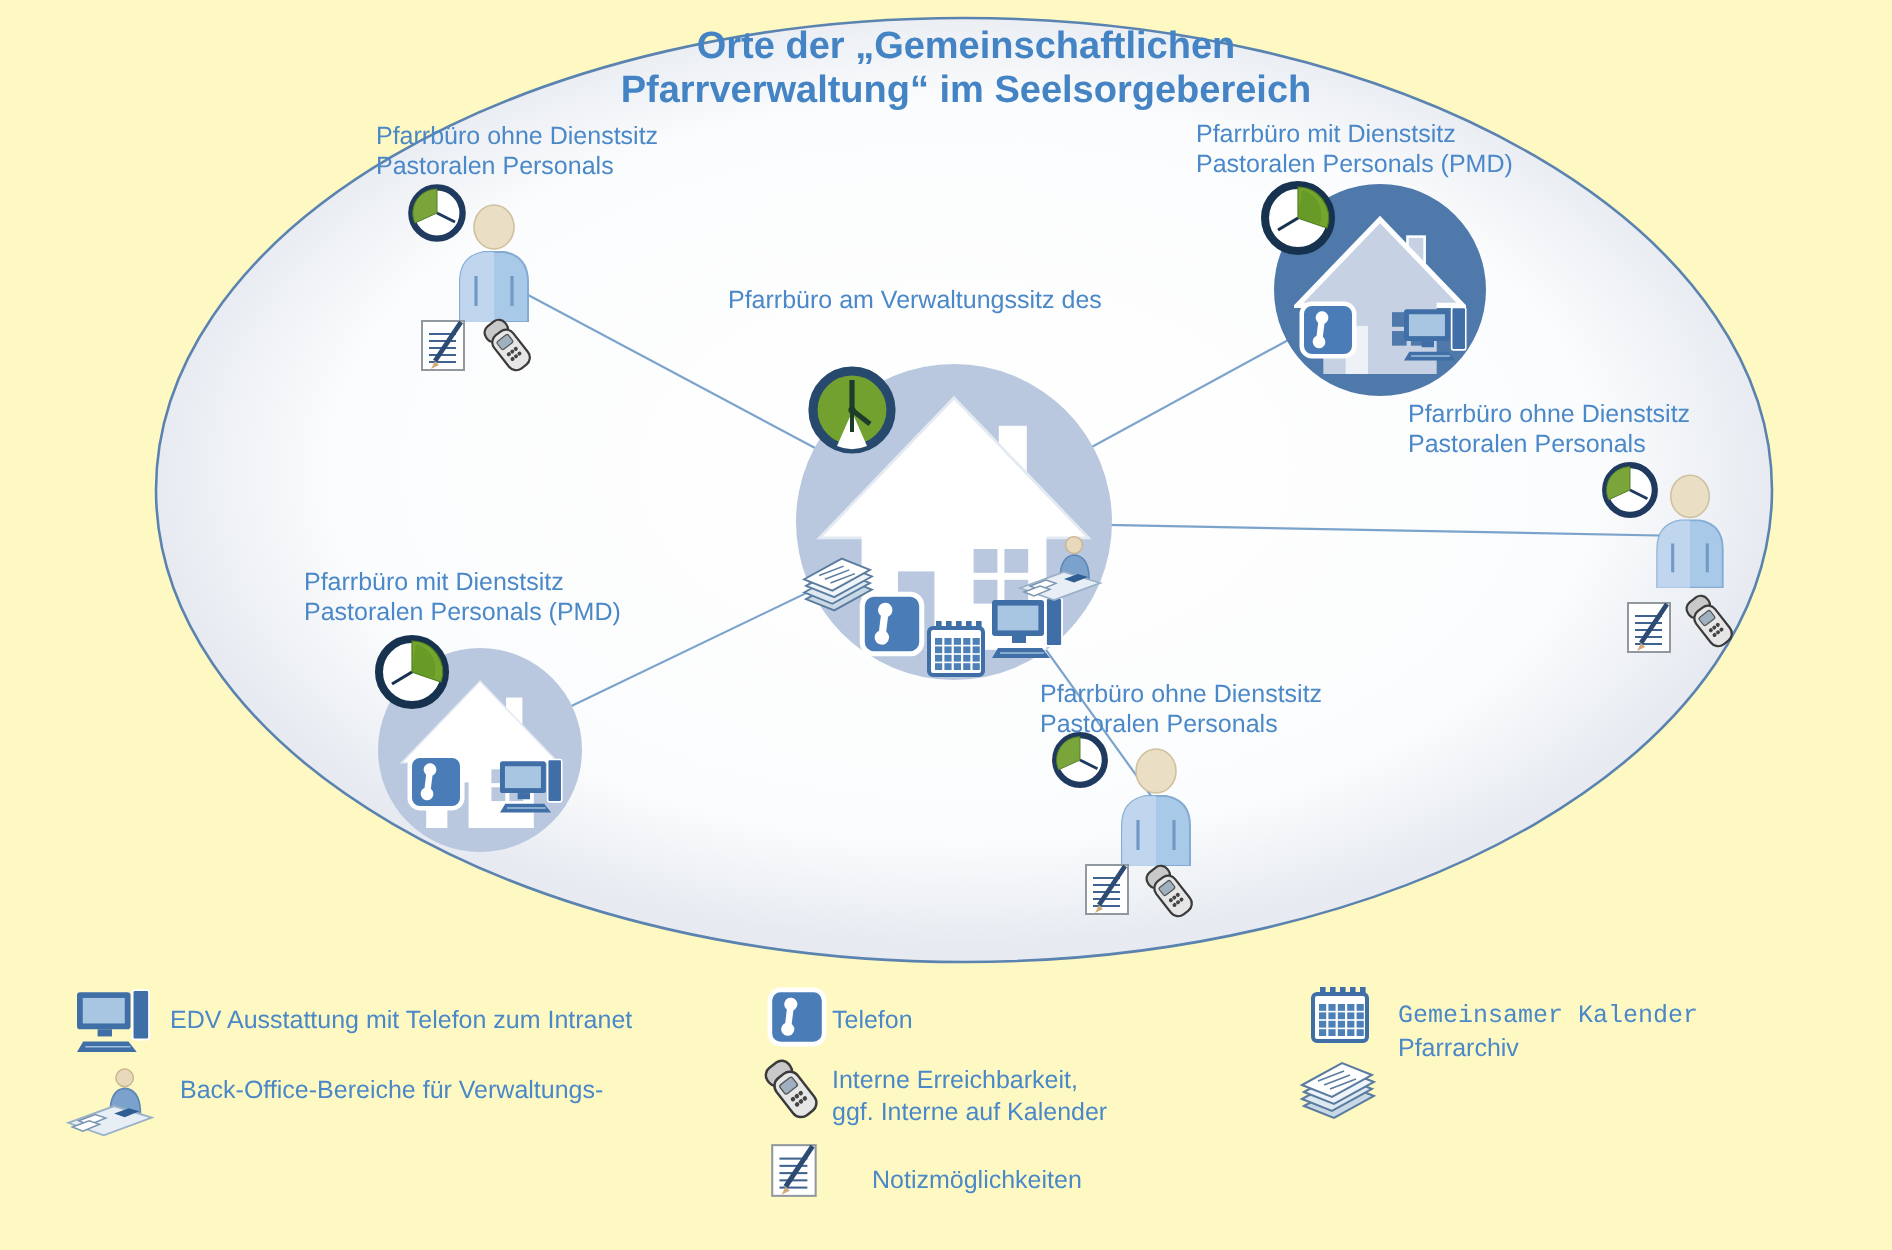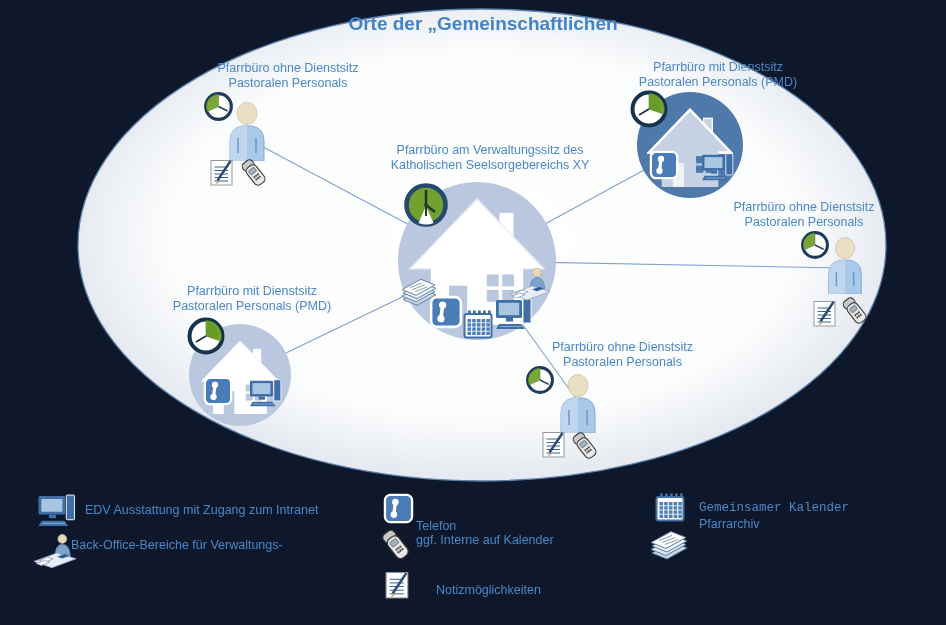--- a/index.html
+++ b/index.html
@@ -1,22 +1,22 @@
 <!DOCTYPE html>
 <html><head>
 <meta charset="utf-8">
 <style>
   html,body{margin:0;padding:0;background:#ffffff;}
   .stage{position:relative;width:946px;height:625px;overflow:hidden;
-         font-family:"Liberation Sans",sans-serif;background:#0f172a;}
+         font-family:"Liberation Sans",sans-serif;background:#fef9c3;}
   .abs{position:absolute;}
   svg.abs{display:block;}
   .title{position:absolute;left:273px;top:13px;width:420px;text-align:center;
          color:#4484c4;font-weight:bold;font-size:19px;line-height:1.18;}
-  .node-label{position:absolute;text-align:center;color:#4a88c8;
+  .node-label{position:absolute;text-align:left;color:#4a88c8;
               font-size:12.5px;line-height:1.22;}
   .circle{position:absolute;border-radius:50%;}
   .circle.light{background:#b9c8df;}
   .circle.dark{background:#4f79ab;}
   .legend-label{position:absolute;color:#4a88c8;font-size:12.5px;line-height:1.28;}
 </style>
 </head>
 <body>
 
 <div class="stage">
@@ -34,25 +34,25 @@
       <line x1="250" y1="140" x2="477" y2="261"></line>
       <line x1="690" y1="145" x2="477" y2="261"></line>
       <line x1="842" y1="268" x2="477" y2="261"></line>
       <line x1="240" y1="375" x2="477" y2="261"></line>
       <line x1="577" y1="400" x2="477" y2="261"></line>
     </g>
   </svg>
 
   <div class="title">
     <div>Orte der „Gemeinschaftlichen</div>
+    <div>Pfarrverwaltung“ im Seelsorgebereich</div>
   </div>
 
   <div class="node-label" style="left:364px;top:143px;width:252px;">
     <div>Pfarrbüro am Verwaltungssitz des</div>
-    <div>Katholischen Seelsorgebereichs XY</div>
   </div>
   <div class="circle light" style="left:398px;top:182px;width:158px;height:158px;">
     <svg style="position:absolute;left:9px;top:14px;" width="140" height="129" viewBox="0 0 100 92">
       <rect x="66" y="12" width="10" height="18" fill="#ffffff"></rect>
       <polygon points="50,2 2,52 98,52" fill="#ffffff" stroke="#e4eaf2" stroke-width="1"></polygon>
       <rect x="17" y="46" width="66" height="46" fill="#ffffff"></rect>
       <rect x="30" y="64" width="13" height="28" fill="#b9c8df"></rect>
       <g fill="#b9c8df">
         <rect x="57" y="56" width="8.5" height="8.5"></rect>
           <rect x="68" y="56" width="8.5" height="8.5"></rect>
@@ -354,60 +354,61 @@
   </svg>
 
   <svg class="abs" style="left:36px;top:493px;" width="40" height="35" viewBox="0 0 38 34">
     <rect x="29" y="2" width="8" height="24" rx="1" fill="#3f6fa6" stroke="#ffffff" stroke-width="0.9"></rect>
     <rect x="2" y="3" width="26" height="18" rx="1.5" fill="#3f6fa6"></rect>
     <rect x="4.8" y="5.8" width="20.4" height="12.4" fill="#a8c6e2"></rect>
     <rect x="12" y="21" width="7" height="3.5" fill="#3f6fa6"></rect>
     <polygon points="5,27 27,27 31,32 2,32" fill="#3f6fa6"></polygon>
     <line x1="6" y1="29.5" x2="28" y2="29.5" stroke="#9fc0de" stroke-width="0.8"></line>
   </svg>
-  <div class="legend-label" style="left:85px;top:502px;width:300px;">EDV Ausstattung mit Zugang zum Intranet</div>
+  <div class="legend-label" style="left:85px;top:502px;width:300px;">EDV Ausstattung mit Telefon zum Intranet</div>
 
   <svg class="abs" style="left:32px;top:532px;" width="46" height="40" viewBox="0 0 44 38">
     <circle cx="29" cy="6.5" r="4.2" fill="#e9d9bc" stroke="#c9b48d" stroke-width="0.7"></circle>
     <path d="M22 24 Q22 12 29 11.5 Q36 12 36.5 22 L36.5 27 L22 27 Z" fill="#7ba2cc" stroke="#5d87b5" stroke-width="0.8"></path>
     <polygon points="2,28 24,20 42,25.5 19,34" fill="#e8eef5" stroke="#9ab0c8" stroke-width="0.9"></polygon>
     <polygon points="7,27 15,24 20,25.7 12,29" fill="#ffffff" stroke="#7a95b0" stroke-width="0.7"></polygon>
     <polygon points="4,30 12,27 17,28.7 9,32" fill="#ffffff" stroke="#7a95b0" stroke-width="0.7"></polygon>
     <polygon points="24,23.5 31,21 36,22.5 29,25.3" fill="#2f5e92"></polygon>
   </svg>
-  <div class="legend-label" style="left:71px;top:537px;width:300px;">
+  <div class="legend-label" style="left:90px;top:537px;width:300px;">
     <div>Back-Office-Bereiche für Verwaltungs-</div>
   </div>
 
   <svg class="abs" style="left:383px;top:493px;" width="31" height="31" viewBox="0 0 32 32">
     <rect x="2" y="2" width="28" height="28" rx="5.5" fill="#4a7db8" stroke="#ffffff" stroke-width="2.4"></rect>
     <g transform="rotate(7 13 16)">
       <circle cx="12" cy="9.5" r="3.4" fill="#fff"></circle>
       <circle cx="12" cy="22.5" r="3.4" fill="#fff"></circle>
       <rect x="10.3" y="9.5" width="3.4" height="13" fill="#fff"></rect>
     </g>
   </svg>
-  <div class="legend-label" style="left:416px;top:502px;width:220px;margin-top:16px;">Telefon</div>
+  <div class="legend-label" style="left:416px;top:502px;width:220px;">Telefon</div>
 
   <svg class="abs" style="left:377px;top:528px;" width="38" height="34" viewBox="0 0 34 30">
     <g transform="rotate(-38 17 15)">
       <rect x="11" y="1" width="12" height="9" rx="4" fill="#c9c9c9" stroke="#3a3a3a" stroke-width="1.1"></rect>
       <rect x="11" y="7" width="12" height="21" rx="4.5" fill="#e6e6e6" stroke="#3a3a3a" stroke-width="1.1"></rect>
       <rect x="13.5" y="10" width="7" height="5" rx="1" fill="#9fb0c0" stroke="#555555" stroke-width="0.6"></rect>
       <g fill="#444444">
         <circle cx="14.8" cy="18.5" r="1"></circle>
           <circle cx="17" cy="18.5" r="1"></circle>
           <circle cx="19.2" cy="18.5" r="1"></circle>
         <circle cx="14.8" cy="21.5" r="1"></circle>
           <circle cx="17" cy="21.5" r="1"></circle>
           <circle cx="19.2" cy="21.5" r="1"></circle>
       </g>
     </g>
   </svg>
   <div class="legend-label" style="left:416px;top:532px;width:220px;">
+    <div>Interne Erreichbarkeit,</div>
     <div>ggf. Interne auf Kalender</div>
   </div>
 
   <svg class="abs" style="left:384px;top:570px;" width="28" height="30" viewBox="0 0 27 29">
     <rect x="2" y="2.5" width="21" height="24.5" fill="#ffffff" stroke="#9298a0" stroke-width="1"></rect>
     <g stroke="#3f6390" stroke-width="1">
       <line x1="5.5" y1="9" x2="19" y2="9"></line>
         <line x1="5.5" y1="12.5" x2="19" y2="12.5"></line>
       <line x1="5.5" y1="16" x2="19" y2="16"></line>
         <line x1="5.5" y1="19.5" x2="19" y2="19.5"></line>

